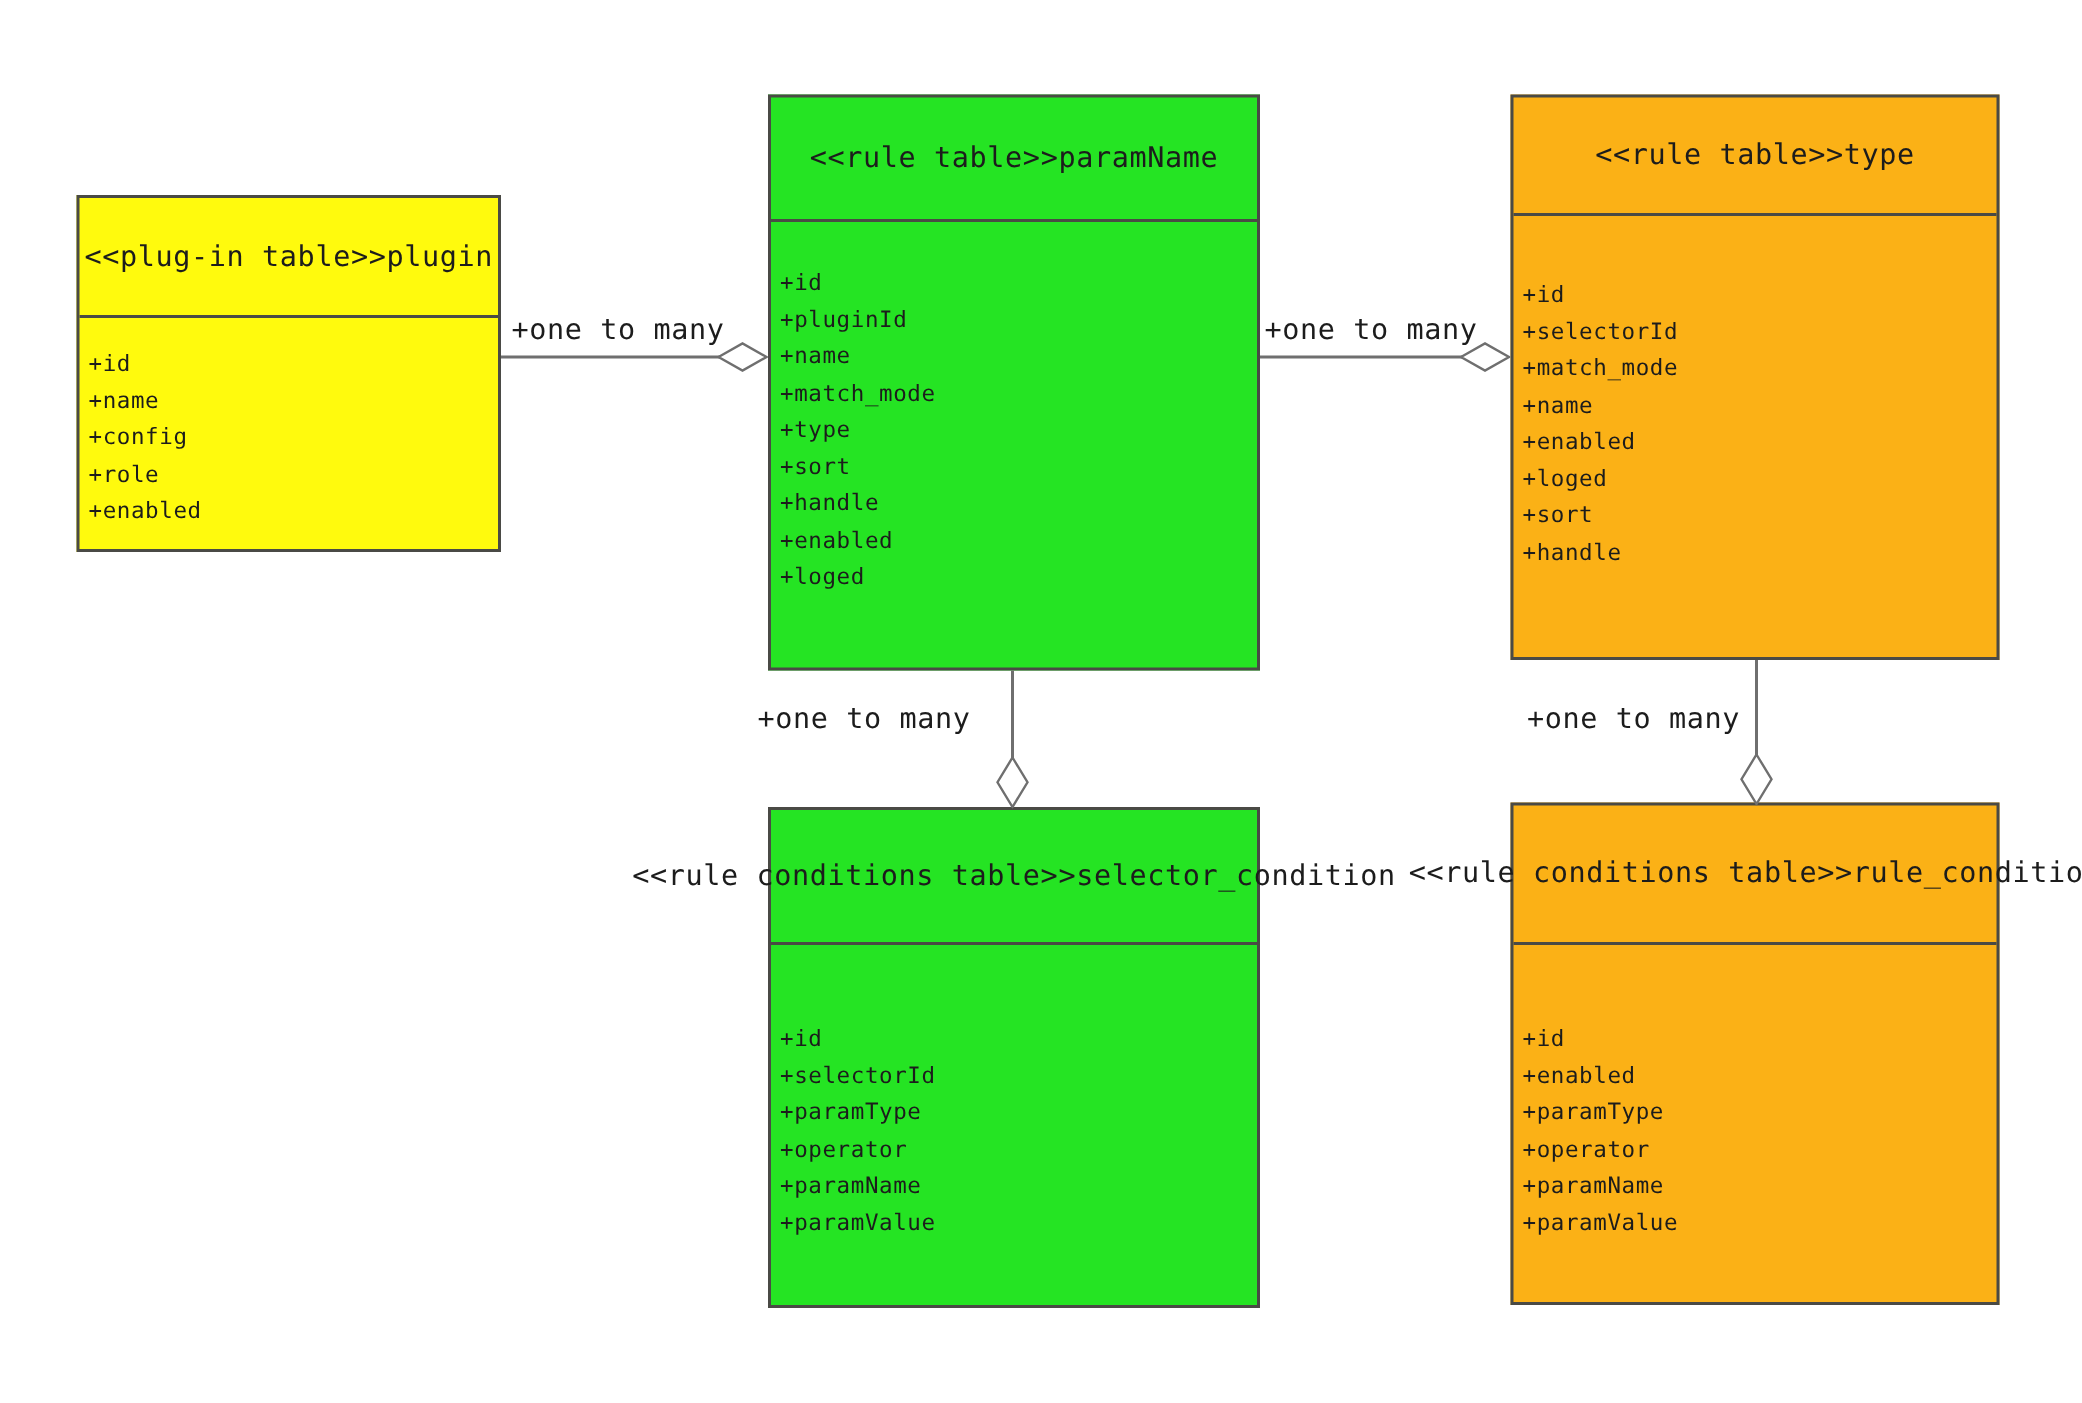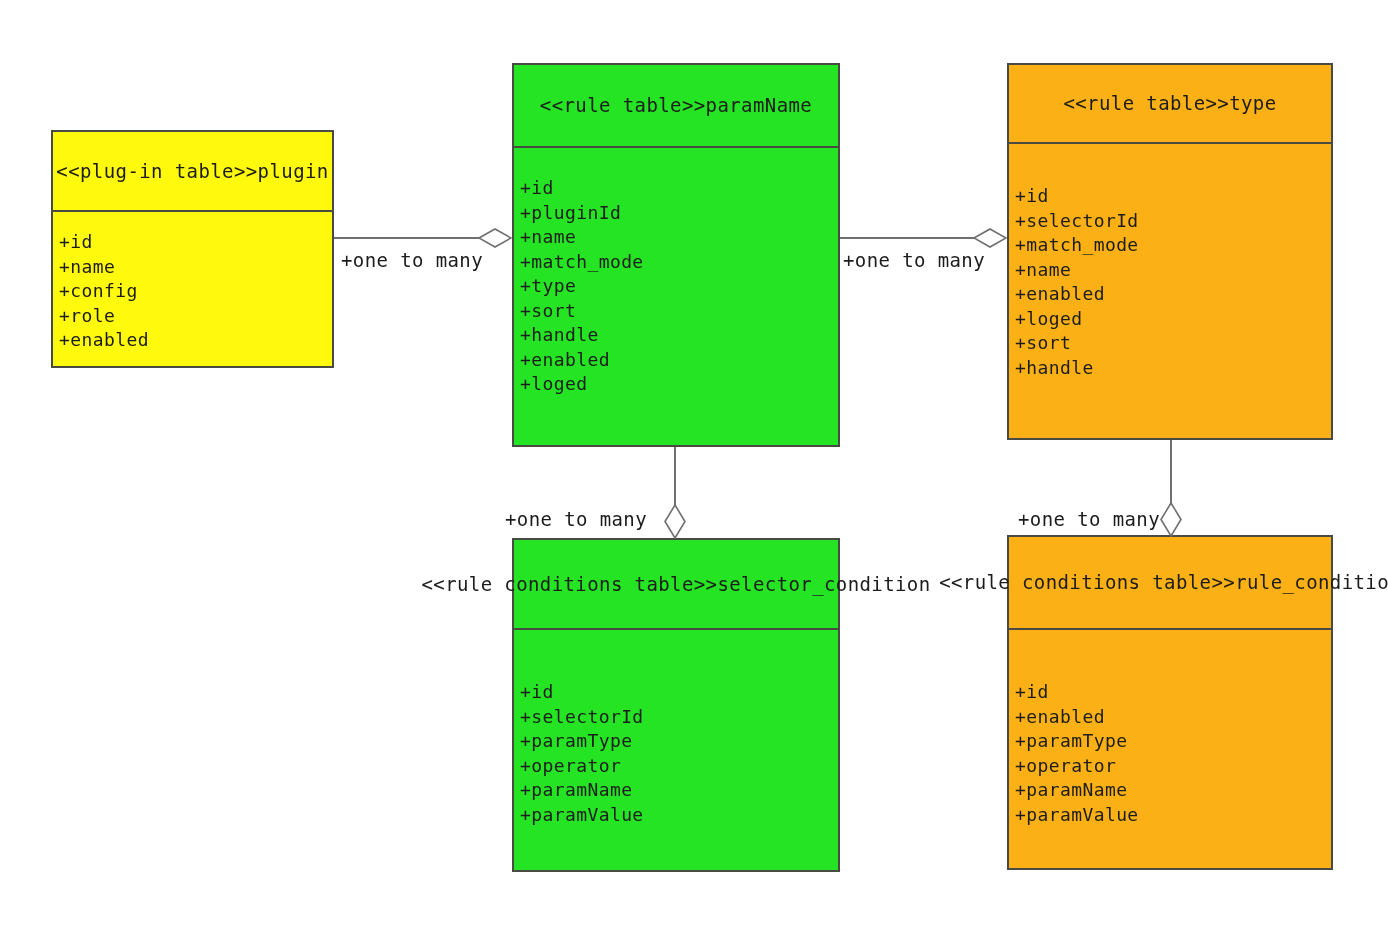--- a/index.html
+++ b/index.html
@@ -21,21 +21,21 @@
     display: flex; flex-direction: row;
     justify-content: center; align-items: center;
     text-align: center;
     border-bottom: 2px solid #4a4a45;
     box-sizing: border-box;
     font-size: 19px; line-height: 25px;
     letter-spacing: 0.4px;
     white-space: pre;
   }
   .entity-body {
-    font-size: 18px; line-height: 24.5px;
+    font-size: 15px; line-height: 24.5px;
     letter-spacing: 0.4px;
     padding-left: 6px;
     box-sizing: border-box;
   }
   .field { white-space: pre; }
 
   
   #box-plugin            { left: 51px;   top: 130px; width: 283px; height: 238px; }
   #box-plugin .entity-header { height: 80px; align-items: center; }
   #box-plugin .entity-body   { padding-top: 18px; }
@@ -65,21 +65,21 @@
 
   .diamond { position: absolute; }
   #dia-plugin-selector { left: 478px;  top: 228px; }
   #dia-selector-rule   { left: 973px;  top: 228px; }
   #dia-selector-cond   { left: 664px;  top: 504px; }
   #dia-rule-cond       { left: 1160px; top: 502px; }
 
   .rel-label {
     position: absolute;
     font-size: 19px; letter-spacing: 0.4px;
-    color: #1c1c1c; text-align: center; white-space: pre; margin-top: 40px;
+    color: #1c1c1c; text-align: center; white-space: pre;
   }
   #lbl-plugin-selector { left: 336px;  top: 209px; width: 152px; }
   #lbl-selector-rule   { left: 838px;  top: 209px; width: 152px; }
   #lbl-selector-cond   { left: 501px;  top: 468px; width: 150px; }
   #lbl-rule-cond       { left: 1014px; top: 468px; width: 150px; }
 </style>
 </head>
 <body>
 
 <div class="canvas">

